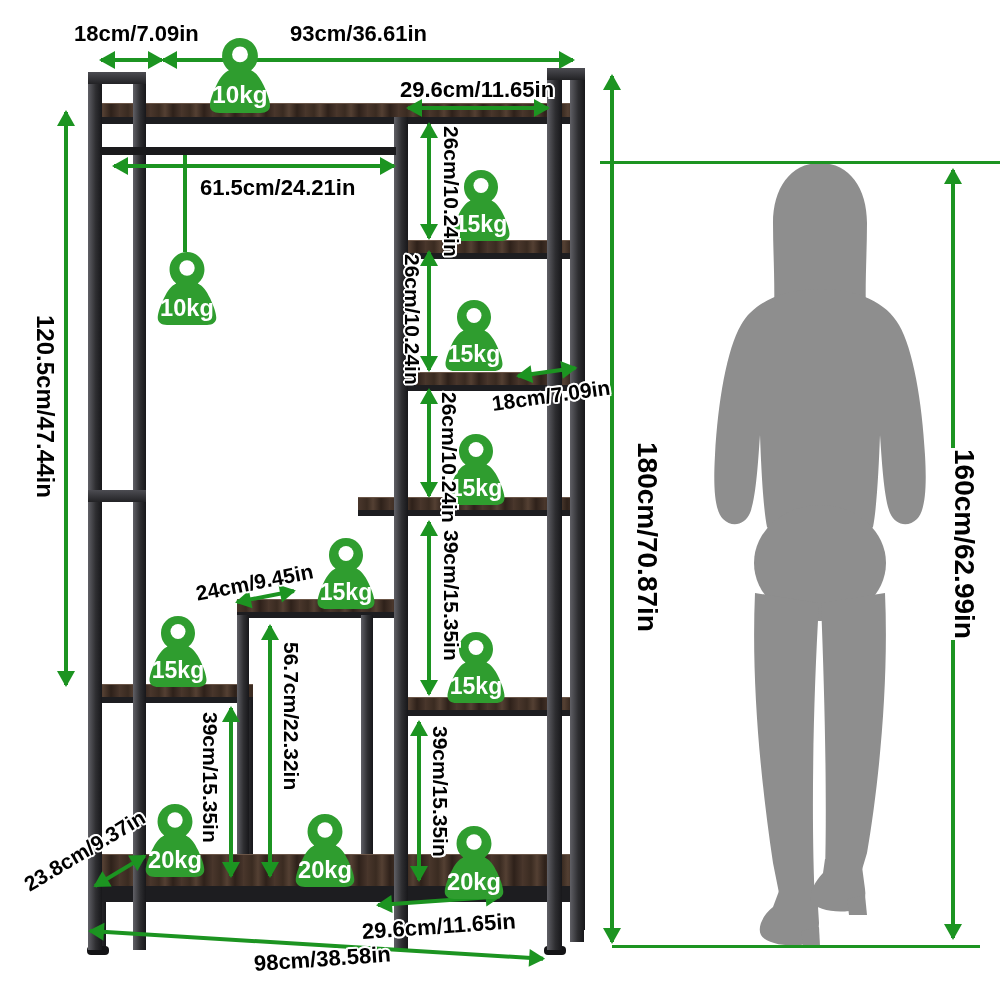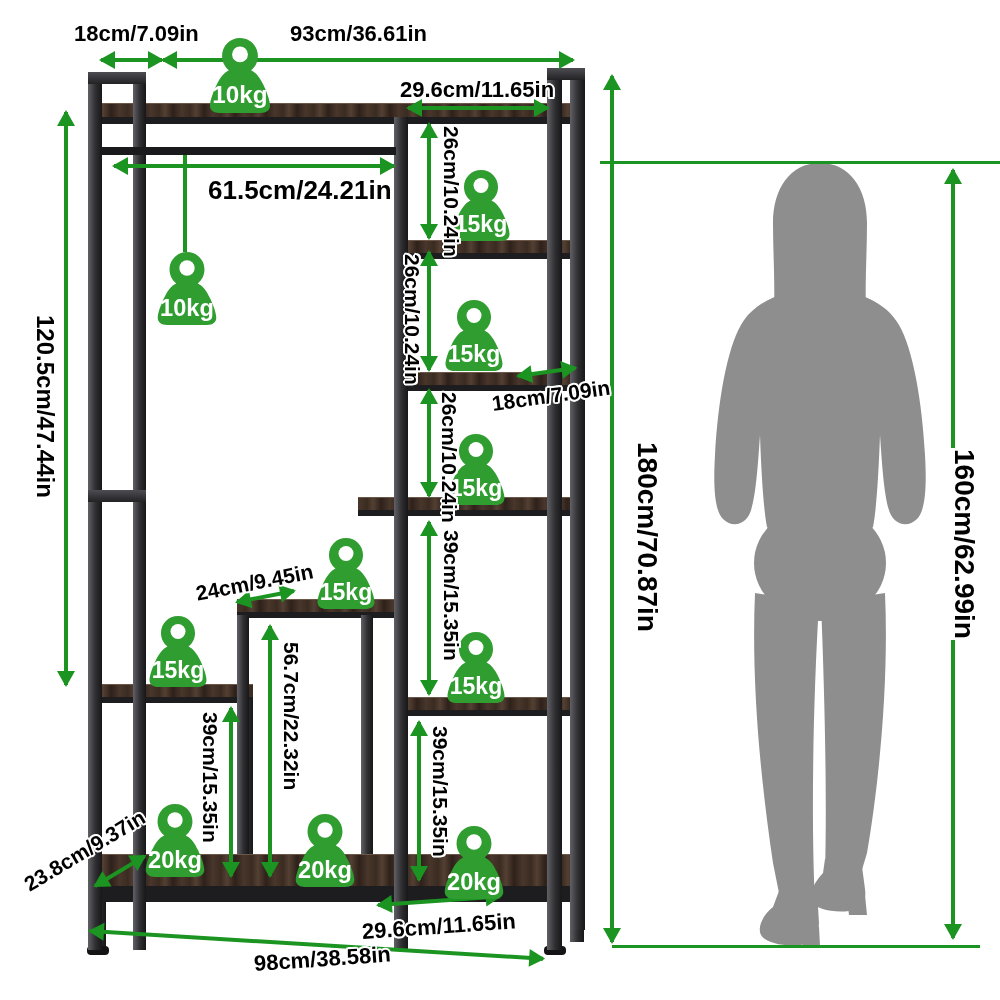--- a/index.html
+++ b/index.html
@@ -244,21 +244,21 @@
 
   <svg class="wt" style="left:437px;top:824px;" width="74" height="76" viewBox="0 0 72 74">
       <path fill="#2f9d2f" d="M36 2 C45.5 2 53 9.5 53 19 C53 24.5 50.5 29.5 46.5 32.5 C51 34.5 55 39.5 58.5 47 C62 54.5 64.5 62 64.5 66 C64.5 70.5 61 73 55.5 73 L16.5 73 C11 73 7.5 70.5 7.5 66 C7.5 62 10 54.5 13.5 47 C17 39.5 21 34.5 25.5 32.5 C21.5 29.5 19 24.5 19 19 C19 9.5 26.5 2 36 2 Z"></path>
       <circle cx="36" cy="17.5" r="7.5" fill="#fff"></circle>
       <text x="36" y="64" text-anchor="middle">20kg</text>
     </svg>
 
   <div class="lbl" style="left:74px;top:22px;font-size:22px;">18cm/7.09in</div>
   <div class="lbl" style="left:290px;top:22px;font-size:22px;">93cm/36.61in</div>
   <div class="lbl" style="left:400px;top:78px;font-size:22px;">29.6cm/11.65in</div>
-  <div class="lbl" style="left:208px;top:176px;font-size:26px;">61.5cm/24.21in</div>
+  <div class="lbl" style="left:200px;top:176px;font-size:22px;">61.5cm/24.21in</div>
   <div class="lbl v" style="left:58px;top:315px;font-size:24px;">120.5cm/47.44in</div>
   <div class="lbl v" style="left:463px;top:126px;font-size:21px;">26cm/10.24in</div>
   <div class="lbl v" style="left:424px;top:254px;font-size:21px;">26cm/10.24in</div>
   <div class="lbl v" style="left:461px;top:392px;font-size:21px;">26cm/10.24in</div>
   <div class="lbl rot" style="left:492px;top:392px;font-size:21px;transform:rotate(-8deg);">18cm/7.09in</div>
   <div class="lbl v" style="left:662px;top:442px;font-size:28px;">180cm/70.87in</div>
   <div class="lbl v bgw" style="left:982px;top:448px;font-size:28px;">160cm/62.99in</div>
   <div class="lbl v" style="left:463px;top:530px;font-size:21px;">39cm/15.35in</div>
   <div class="lbl rot" style="left:196px;top:582px;font-size:21px;transform:rotate(-11deg);">24cm/9.45in</div>
   <div class="lbl v" style="left:303px;top:642px;font-size:21px;">56.7cm/22.32in</div>

